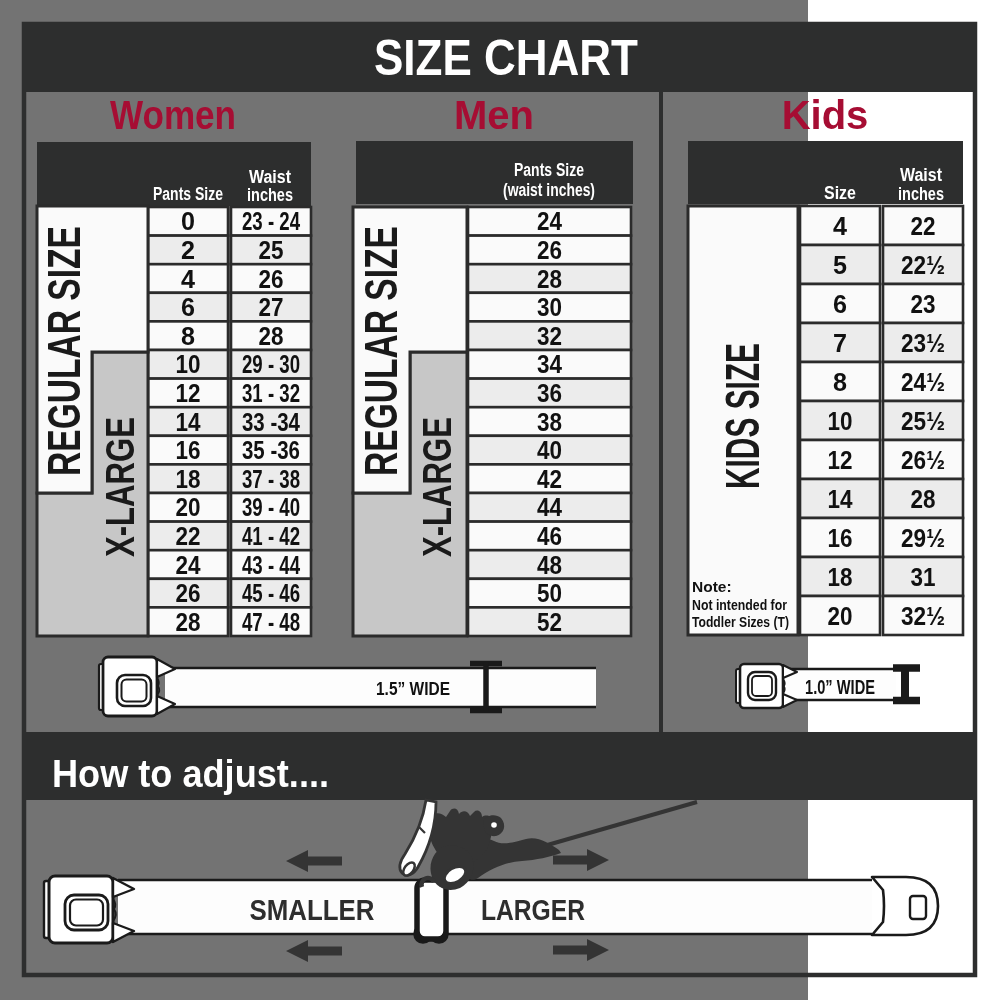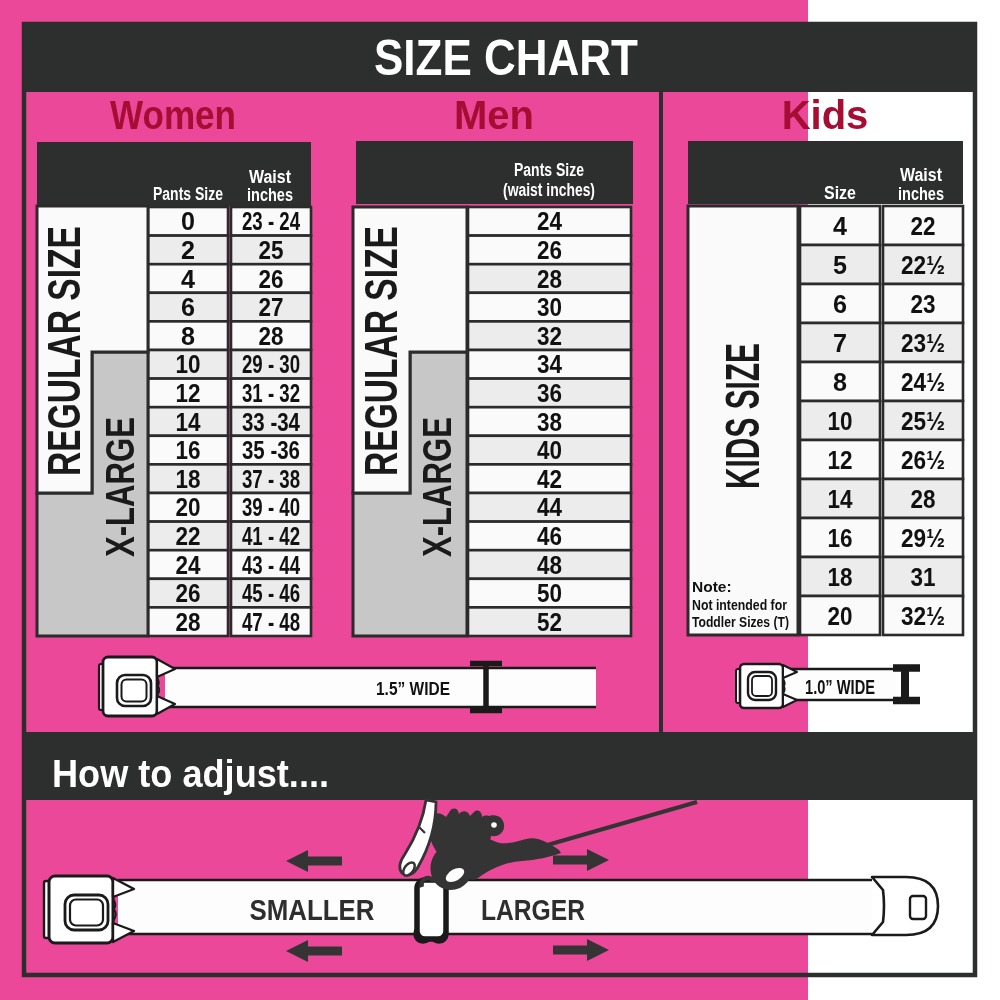--- a/index.html
+++ b/index.html
@@ -1,17 +1,17 @@
 <!DOCTYPE html>
 <html><head>
 <meta charset="utf-8">
 <title>Size Chart</title>
 <style>
 html,body{margin:0;padding:0;background:#ffffff;}
-#page{position:relative;width:808px;height:1000px;background:#ec4899;font-family:"Liberation Sans",sans-serif;}
+#page{position:relative;width:808px;height:1000px;background:#737373;font-family:"Liberation Sans",sans-serif;}
 </style>
 </head>
 <body>
 <div id="page">
 <svg width="1000" height="1000" viewBox="0 0 1000 1000" xmlns="http://www.w3.org/2000/svg">
 
 <g>
         <rect x="24" y="24" width="951" height="951" fill="none" stroke="#2d2e2e" stroke-width="4.5"></rect>
       </g>
 

